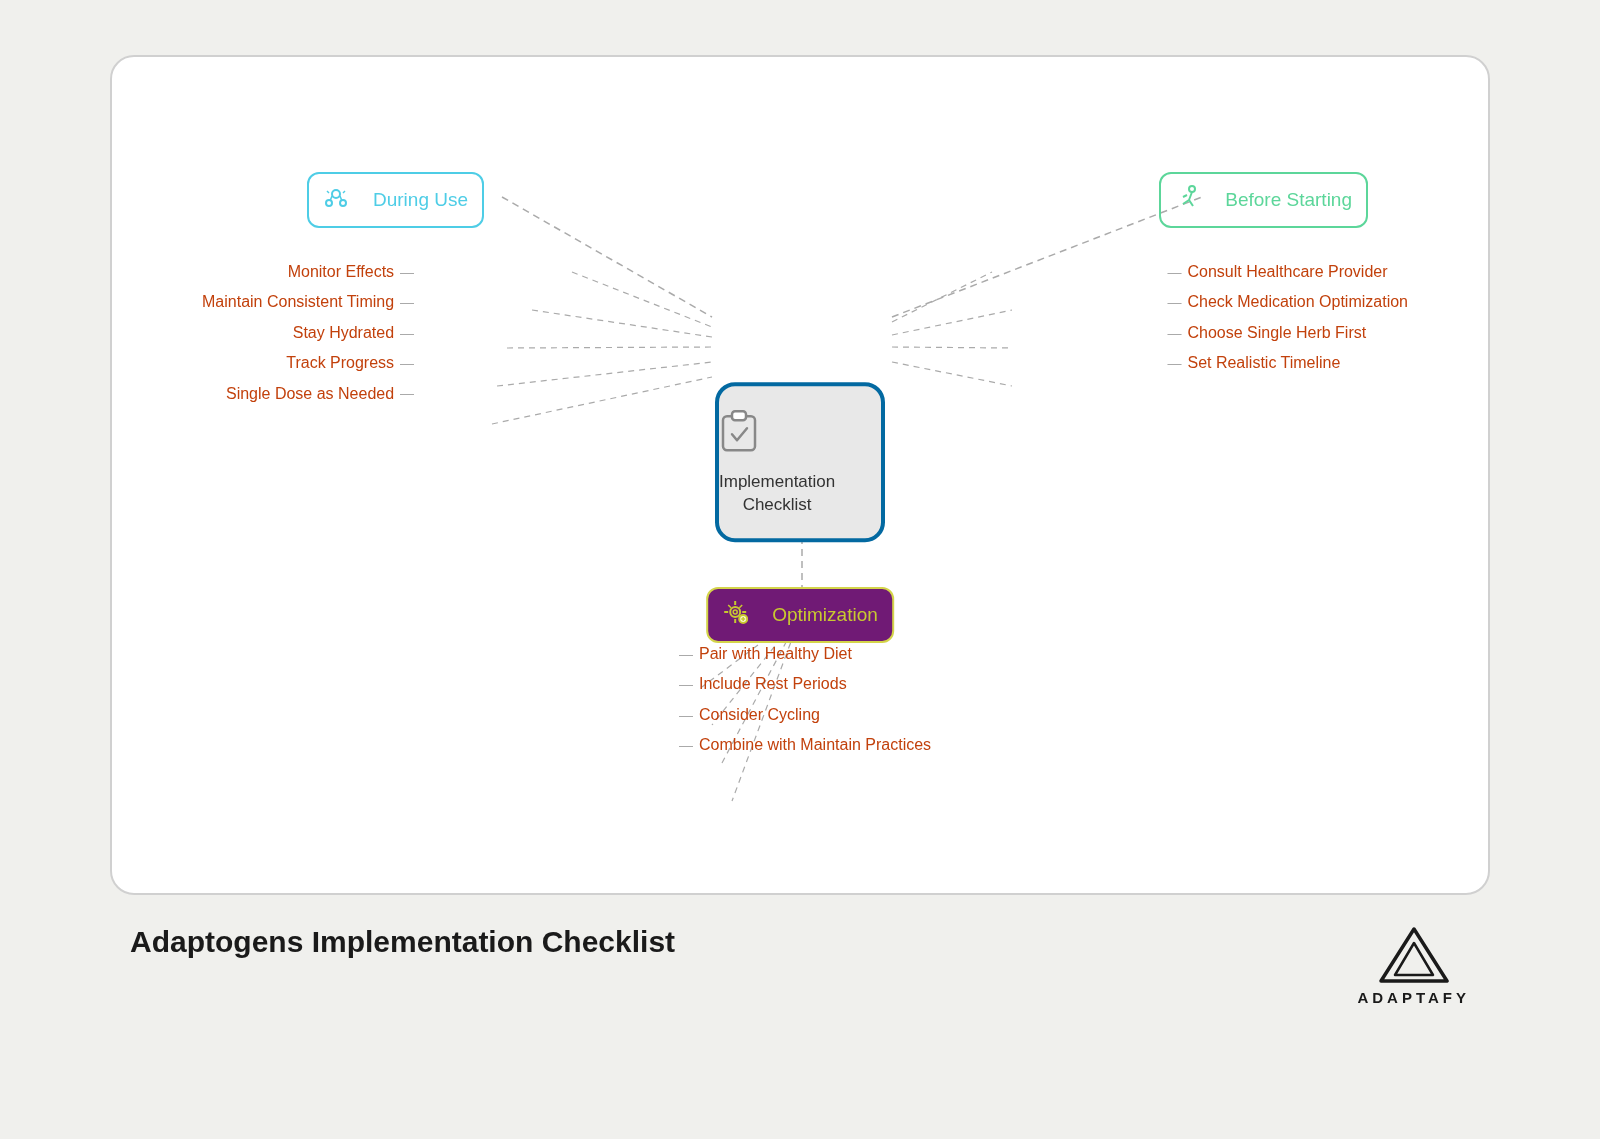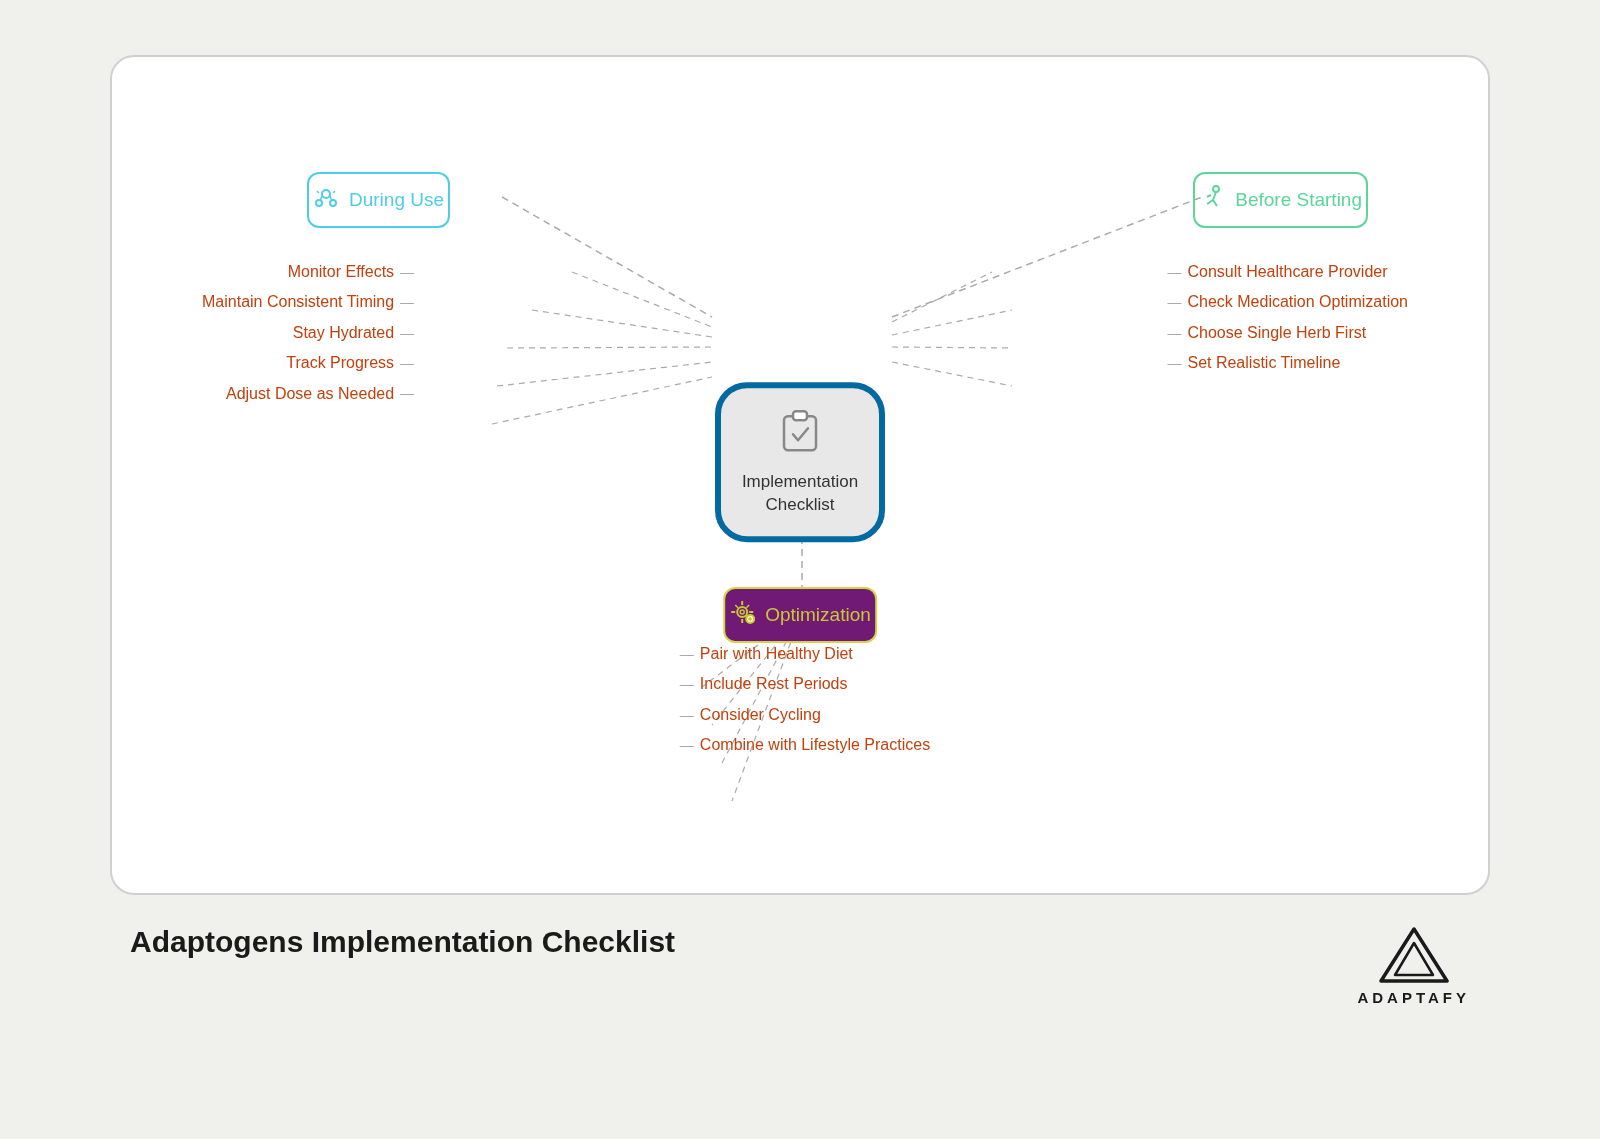--- a/index.html
+++ b/index.html
@@ -27,25 +27,25 @@
 
     
     .center-box {
       position: absolute;
       left: 50%;
       top: 50%;
       transform: translate(-50%, -58%);
       width: 170px;
       height: 160px;
       background: #e8e8e8;
-      border-radius: 32px;
-      border: 6px solid #0369a1;
+      border-radius: 20px;
+      border: 4px solid #0369a1;
       display: flex;
       flex-direction: column;
-      align-items: center;
+      align-items: flex-start;
       justify-content: center;
       gap: 10px;
       z-index: 10;
     }
 
     .center-box .clipboard-icon {
       font-size: 36px;
       color: #666;
     }
 
@@ -55,24 +55,24 @@
       font-weight: 400;
       text-align: center;
       line-height: 1.3;
     }
 
     
     .category-box {
       position: absolute;
       border-radius: 12px;
       border: 2.5px solid;
-      padding: 10px 4px;
+      padding: 10px 14px;
       display: flex;
       align-items: center;
-      gap: 10px;
+      gap: 24px;
       font-size: 19px;
       font-weight: 500;
       background: transparent;
       white-space: nowrap;
     }
 
     .category-box.during-use {
       border-color: #4ecde6;
       color: #4ecde6;
       left: 195px;
@@ -252,21 +252,21 @@
     <li>
         <span>Maintain Consistent Timing</span>
       </li>
     <li>
         <span>Stay Hydrated</span>
       </li>
     <li>
         <span>Track Progress</span>
       </li>
     <li>
-        <span>Adjust Dose as Needed</span>
+        <span>Single Dose as Needed</span>
       </li>
   </ul>
 
   <div class="category-box before-starting">
     <span class="category-icon">
       <svg width="26" height="26" viewBox="0 0 26 26" fill="none">
         <circle cx="17" cy="5" r="3" stroke="#5cd69a" stroke-width="2" fill="none"></circle>
         <line x1="17" y1="8" x2="14" y2="16" stroke="#5cd69a" stroke-width="2"></line>
         <line x1="14" y1="16" x2="8" y2="20" stroke="#5cd69a" stroke-width="2"></line>
         <line x1="14" y1="16" x2="18" y2="22" stroke="#5cd69a" stroke-width="2"></line>
@@ -314,21 +314,21 @@
     <li>
         <span>Pair with Healthy Diet</span>
       </li>
     <li>
         <span>Include Rest Periods</span>
       </li>
     <li>
         <span>Consider Cycling</span>
       </li>
     <li>
-        <span>Combine with Lifestyle Practices</span>
+        <span>Combine with Maintain Practices</span>
       </li>
   </ul>
 
 </div>
 
 <div class="bottom-section">
   <div class="bottom-title">Adaptogens Implementation Checklist</div>
   <div class="logo-area">
     <svg class="logo-triangle" viewBox="0 0 70 60">
 

